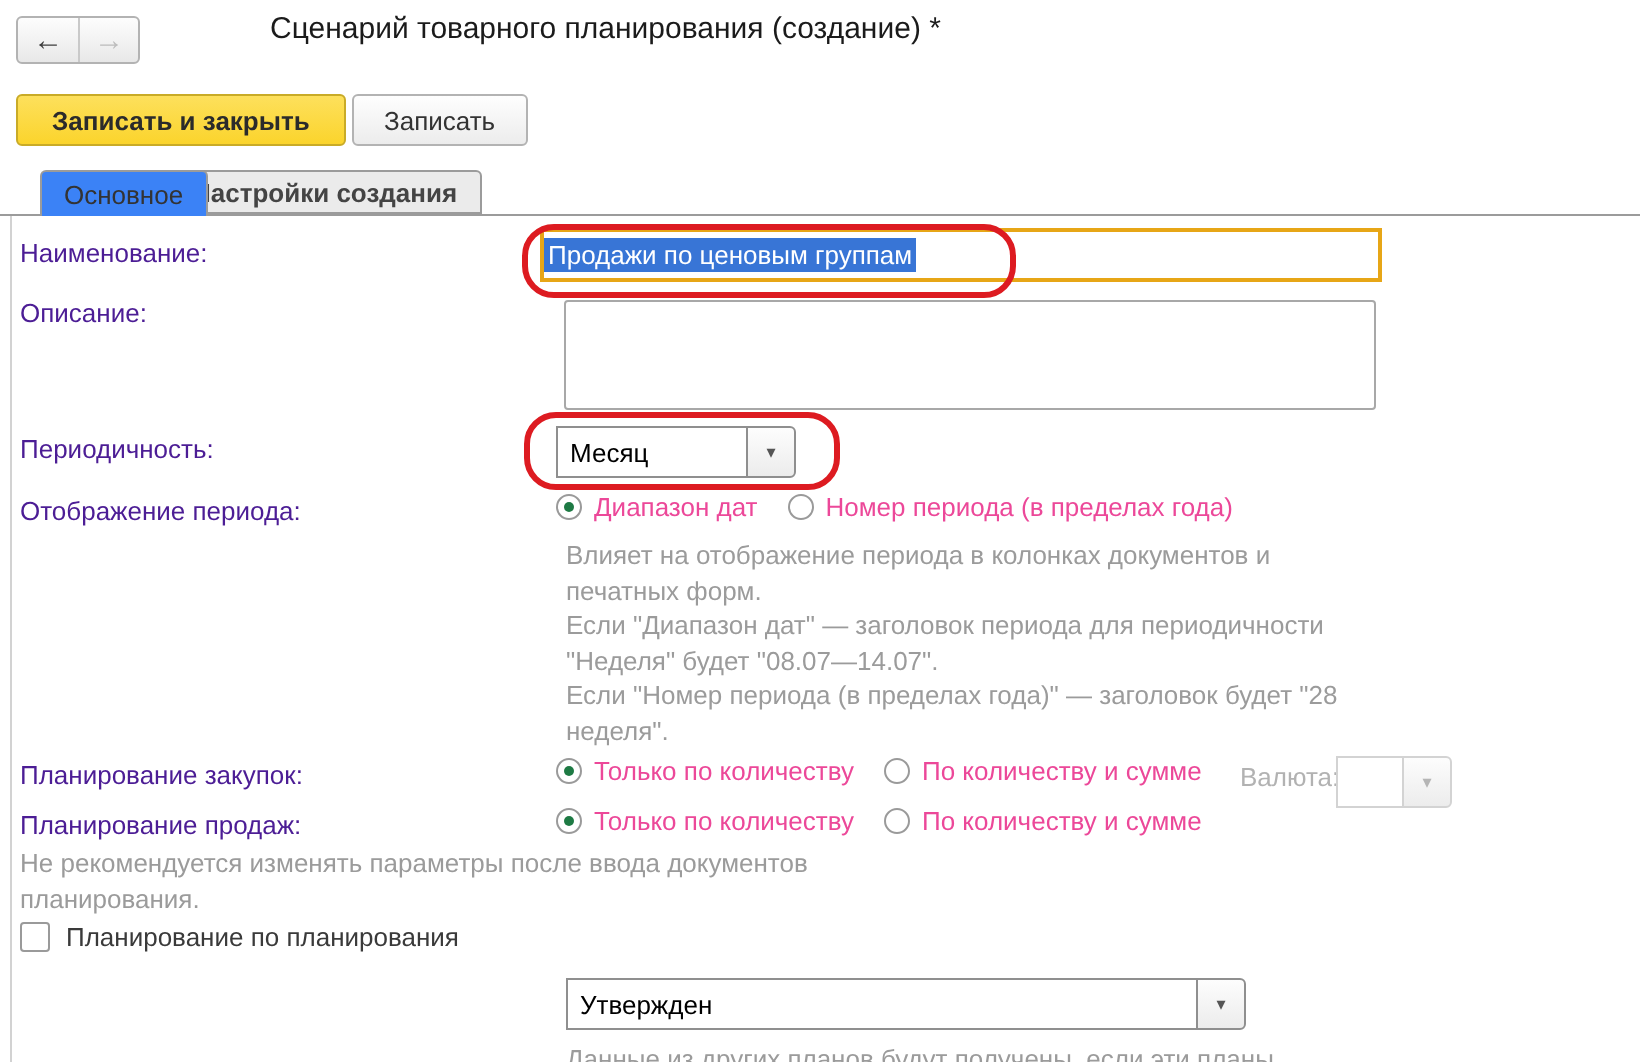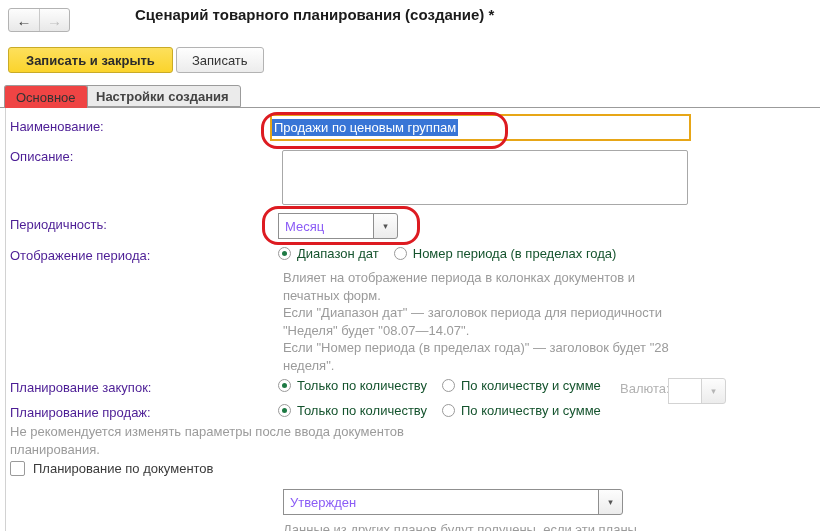--- a/index.html
+++ b/index.html
@@ -11,66 +11,66 @@
   }
   
   .nav-group {
     position:absolute; left:8px; top:8px; display:flex;
     border:1px solid #b3b3b3; border-radius:3px; overflow:hidden;
     background:linear-gradient(#fdfdfd,#e8e8e8);
   }
   .nav-btn { width:30px; height:22px; display:flex; align-items:center; justify-content:center; font-size:15px; cursor:pointer; }
   .nav-btn.back { color:#3c3c3c; }
   .nav-btn.fwd { color:#bdbdbd; border-left:1px solid #c9c9c9; }
-  .page-title { position:absolute; left:135px; top:6px; font-size:15px; font-weight:bold; color:#1b1b1b; }
+  .page-title { position:absolute; left:135px; top:6px; font-size:15px; font-weight:normal; color:#1b1b1b; }
   
   .btn { position:absolute; top:47px; height:26px; display:flex; align-items:center; border-radius:3px; cursor:pointer; }
   .btn-primary {
     left:8px; padding:0 17px; font-weight:bold; color:#2b2b2b;
     background:linear-gradient(#fde05c,#fbd42c); border:1px solid #c9ab27;
   }
   .btn-secondary {
     left:176px; padding:0 15px; color:#333;
     background:linear-gradient(#fefefe,#ececec); border:1px solid #b3b3b3;
   }
   
   .tab { position:absolute; display:flex; align-items:center; padding:0 11px; border:1px solid #9b9b9b; border-radius:3px 3px 0 0; cursor:pointer; }
-  .tab.active { left:4px; top:85px; height:23px; background:#ef4444; border-bottom:none; z-index:3; color:#333; }
+  .tab.active { left:20px; top:85px; height:23px; background:#3b82f6; border-bottom:none; z-index:3; color:#333; }
   .tab.inactive { left:84px; top:85px; height:22px; background:#ebebeb; color:#444; z-index:1;font-weight:bold; }
   .tab-underline { position:absolute; left:0; top:107px; width:820px; height:1px; background:#9b9b9b; z-index:2; }
   .pane-border { position:absolute; left:5px; top:108px; width:1px; height:423px; background:#d2d2d2; }
   
   .flabel { position:absolute; left:10px; color:#4c1d95; line-height:18px; }
   .name-input {
     position:absolute; left:270px; top:114px; width:421px; height:27px;
     border:2px solid #e7a617; background:#fff; display:flex; align-items:center; padding:0 0;
   }
   .name-input .sel { background:#3875d6; color:#fff; padding:1px 2px; }
   .textarea {
     position:absolute; left:282px; top:150px; width:406px; height:55px;
     border:1px solid #a8a8a8; border-radius:2px; background:#fff; padding:3px 6px; color:#222;
   }
   .combo { position:absolute; display:flex; }
   .combo-field {
-    height:26px; border:1px solid #8f8f8f; background:#fff; color:#8b5cf6;
+    height:26px; border:1px solid #8f8f8f; background:#fff; color:#000000;
     display:flex; align-items:center; padding:0 6px;
   }
   .combo-btn {
     width:25px; height:26px; margin-left:-1px; border:1px solid #8f8f8f; border-radius:0 3px 3px 0;
     background:linear-gradient(#fdfdfd,#ececec); color:#555; font-size:9px;
     display:flex; align-items:center; justify-content:center; cursor:pointer;
   }
   .combo.disabled .combo-field, .combo.disabled .combo-btn { border-color:#d3d3d3; color:#b5b5b5; }
   .annotation { position:absolute; border:3px solid #dd1b21; border-radius:16px; pointer-events:none; z-index:5; }
   .ann-name { left:261px; top:112px; width:247px; height:37px; }
   .ann-period { left:262px; top:206px; width:158px; height:39px; }
   .radio-row { position:absolute; display:flex; align-items:center; }
   .radio { width:13px; height:13px; border:1px solid #9a9a9a; border-radius:50%; background:#fff; position:relative; flex:none; cursor:pointer; }
   .radio.sel::after { content:""; position:absolute; left:3px; top:3px; width:5px; height:5px; background:#1e7a44; border-radius:50%; }
-  .radio-lbl { margin-left:6px; color:#14532d; cursor:pointer; }
+  .radio-lbl { margin-left:6px; color:#ec4899; cursor:pointer; }
   .radio-gap { width:15px; flex:none; }
   .hint { position:absolute; color:#9b9b9b; line-height:17.5px; white-space:pre-line; }
   .checkbox-row { position:absolute; left:10px; top:461px; display:flex; align-items:center; }
   .checkbox { width:15px; height:15px; border:1px solid #9a9a9a; border-radius:2px; background:#fff; cursor:pointer; flex:none; }
   .checkbox-lbl { margin-left:8px; color:#3a3a3a; cursor:pointer; }
   .currency-lbl { position:absolute; left:620px; top:381px; color:#b2b2b2; }
 </style>
 </head>
 <body>
 
@@ -150,21 +150,21 @@
     <span class="radio-gap"></span>
     <span class="radio"></span>
     <span class="radio-lbl">По количеству и сумме</span>
   </div>
 
   <div class="hint" style="left:10px; top:423px; width:470px">Не рекомендуется изменять параметры после ввода документов
 планирования.</div>
 
   <div class="checkbox-row">
     <span class="checkbox"></span>
-    <span class="checkbox-lbl">Планирование по документов</span>
+    <span class="checkbox-lbl">Планирование по планирования</span>
   </div>
 
   <div class="combo" style="left:283px; top:489px">
     <div class="combo-field" style="width:316px">Утвержден</div>
     <div class="combo-btn">
       <span>▾</span>
     </div>
   </div>
   <div class="hint" style="left:283px; top:521px; width:480px">Данные из других планов будут получены, если эти планы</div>
 

